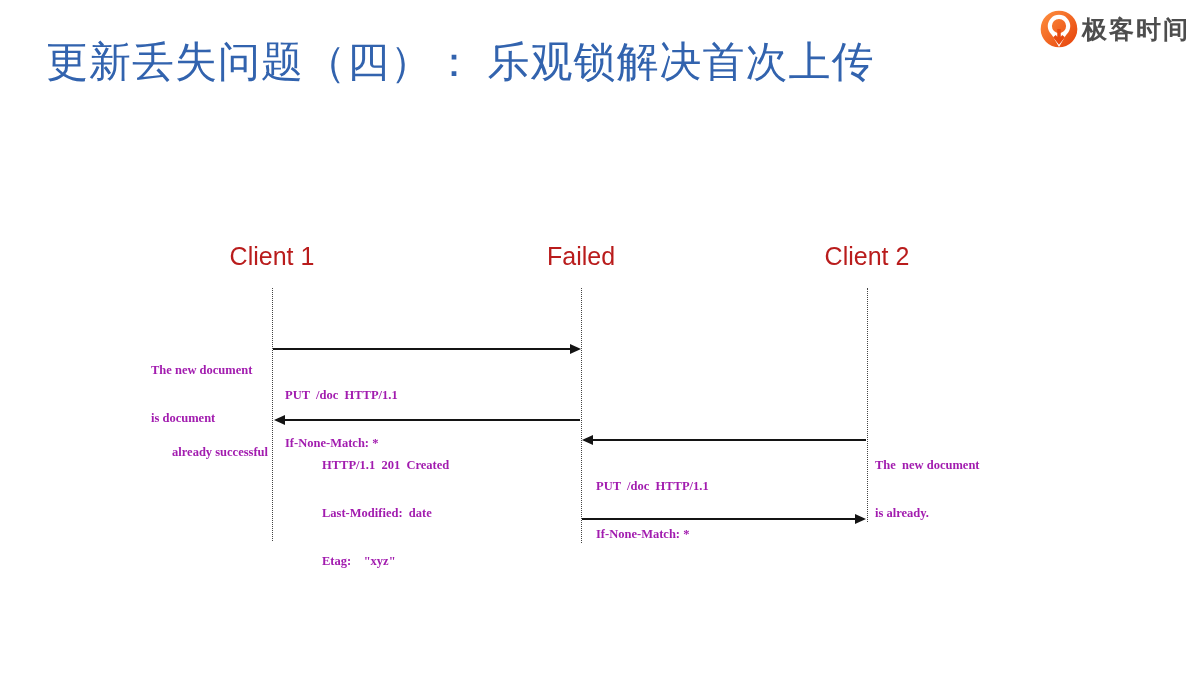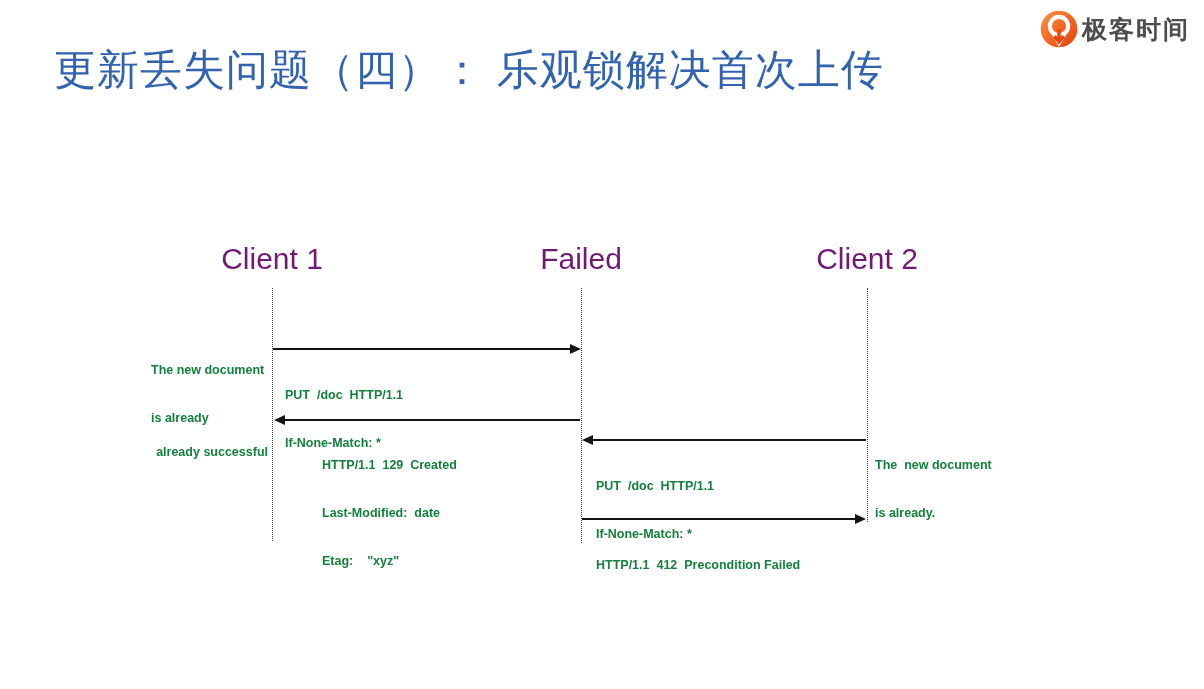--- a/index.html
+++ b/index.html
@@ -2,37 +2,37 @@
 <html><head>
 <meta charset="utf-8">
 <style>
   html,body{margin:0;padding:0;background:#fff;}
   .slide{
     position:relative;width:1204px;height:689px;background:#ffffff;
     overflow:hidden;font-family:"Liberation Sans",sans-serif;
   }
   
   .slide-title{
-    position:absolute;left:38px;top:30px;margin:16px;
+    position:absolute;left:38px;top:30px;margin:8px;
     font-size:42px;line-height:1.15;font-weight:500;letter-spacing:1px;
     color:#3263AE;white-space:pre;
-    font-family:Liberation Sans, sans-serif;
+    font-family:Liberation Serif, serif;
   }
   .logo{
     position:absolute;right:14px;top:9px;display:flex;align-items:center;gap:3px;
   }
   .logo svg{width:40px;height:40px;display:block;}
   .logo-text{
     font-size:25px;font-weight:600;color:#4D4D4D;letter-spacing:2px;
     font-family:"Liberation Sans",sans-serif;
   }
   
   .lifeline-title{
     position:absolute;top:242px;transform:translateX(-50%);
-    font-size:30px;font-weight:400;color:#701a75;white-space:nowrap;
+    font-size:25px;font-weight:400;color:#b91c1c;white-space:nowrap;
   }
   #lt-client1{left:272px;}
   #lt-server{left:581px;}
   #lt-client2{left:867px;}
 
   .lifeline{position:absolute;width:0;border-left:1.4px dotted #444;}
   #ll-client1{left:272px;top:288px;height:253px;}
   #ll-server {left:581px;top:288px;height:255px;}
   #ll-client2{left:867px;top:288px;height:234px;}
 
@@ -45,21 +45,21 @@
     content:"";position:absolute;left:-11px;top:-4px;
     border-right:11px solid #141414;border-top:5px solid transparent;border-bottom:5px solid transparent;
   }
   #arrow1{left:273px;top:348px;width:297px;}
   #arrow2{left:285px;top:419px;width:295px;}
   #arrow3{left:593px;top:439px;width:273px;}
   #arrow4{left:582px;top:518px;width:273px;}
 
   .d-text{
     position:absolute;font-size:12.5px;line-height:16px;font-weight:600;
-    color:#15803d;white-space:pre;font-family:Liberation Sans, sans-serif;
+    color:#a21caf;white-space:pre;font-family:Liberation Serif, serif;
   }
   #msg1{left:285px;top:355px;}
   #msg2{left:322px;top:425px;}
   #msg3{left:596px;top:446px;}
   #msg4{left:596px;top:525px;}
 
   #note1{left:151px;top:330px;}
   #note2{right:936px;top:412px;text-align:right;}
   #note3{left:875px;top:425px;}
   #note4{left:879px;top:471px;}
@@ -98,35 +98,32 @@
   <div class="arrow right" id="arrow1"></div>
   <div class="arrow left" id="arrow2"></div>
   <div class="arrow left" id="arrow3"></div>
   <div class="arrow right" id="arrow4"></div>
 
   <div class="d-text" id="msg1">
     <div>PUT  /doc  HTTP/1.1</div>
     <div>If-None-Match: *</div>
   </div>
   <div class="d-text" id="msg2">
-    <div>HTTP/1.1  129  Created</div>
+    <div>HTTP/1.1  201  Created</div>
     <div>Last-Modified:  date</div>
     <div>Etag:    "xyz"</div>
   </div>
   <div class="d-text" id="msg3">
     <div>PUT  /doc  HTTP/1.1</div>
     <div>If-None-Match: *</div>
   </div>
-  <div class="d-text" id="msg4">
-    <div>HTTP/1.1  412  Precondition Failed</div>
-  </div>
 
   <div class="d-text" id="note1">
     <div>The new document</div>
-    <div>is already</div>
+    <div>is document</div>
   </div>
   <div class="d-text" id="note2">
     <div>already successful</div>
   </div>
   <div class="d-text" id="note3">
     <div>The  new document</div>
     <div>is already.</div>
   </div>
 
 </div>

